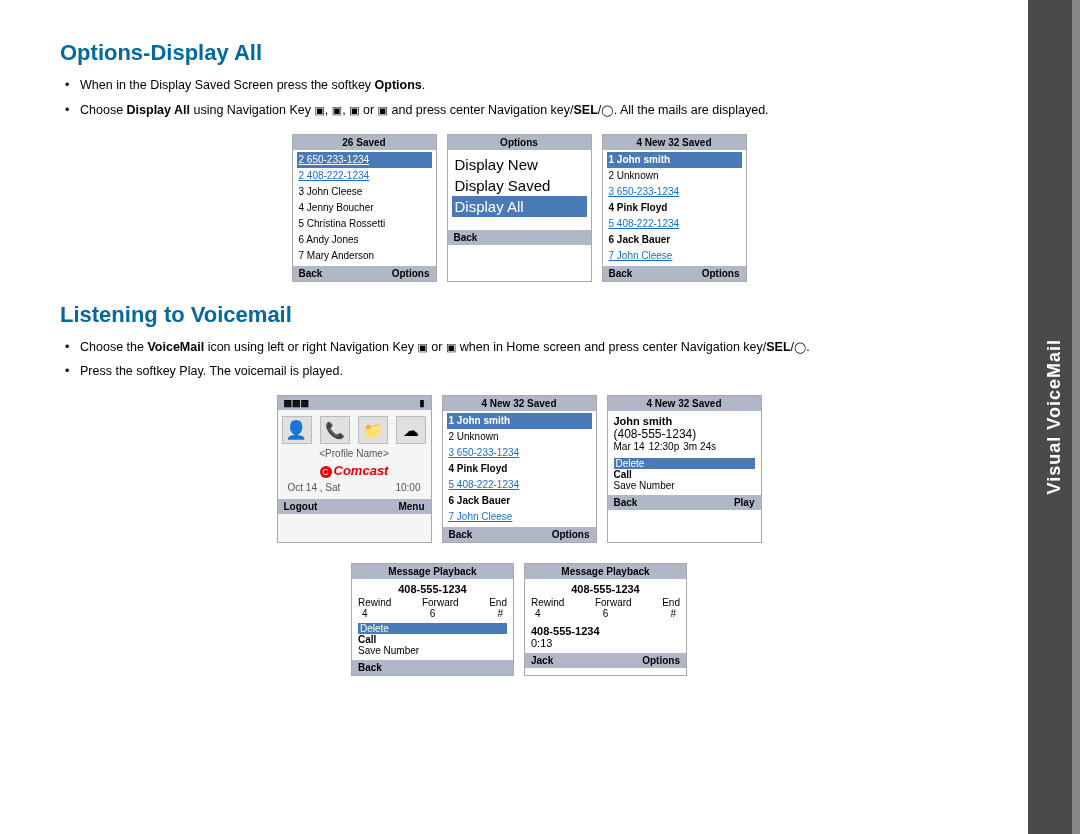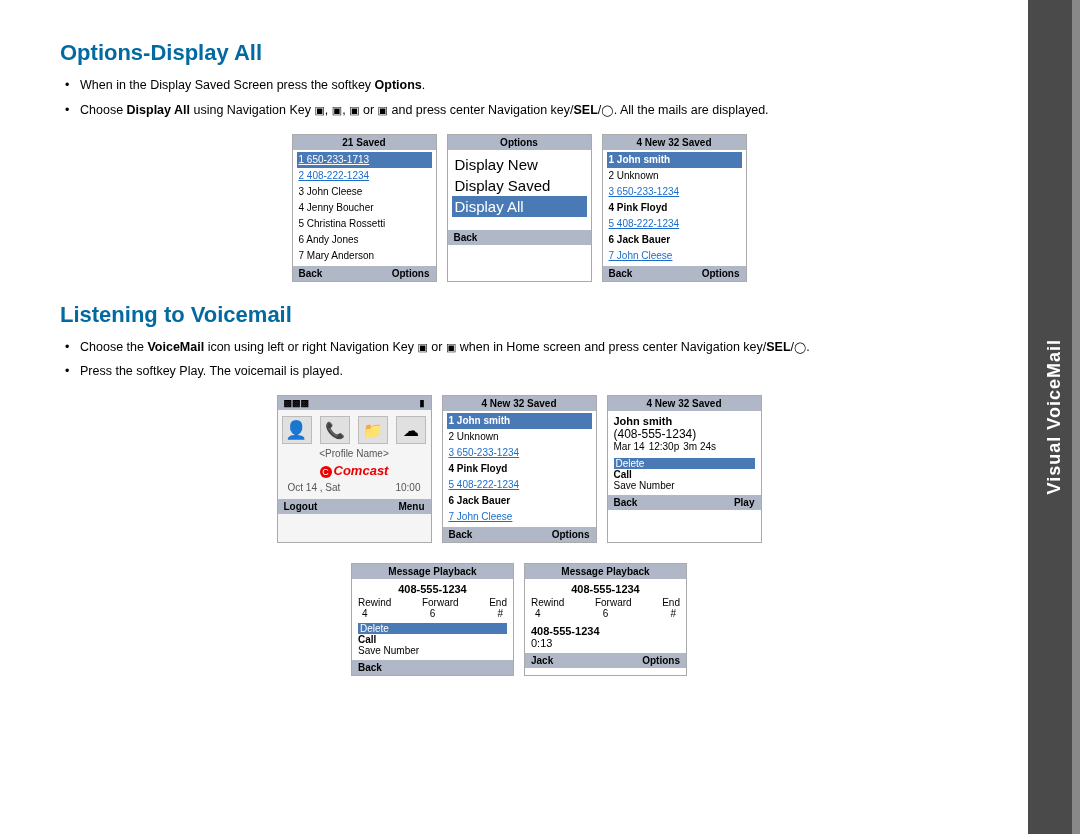--- a/index.html
+++ b/index.html
@@ -313,23 +313,23 @@
       <span style="font-size:11px;">▣</span>,
       <span style="font-size:11px;">▣</span> or
       <span style="font-size:11px;">▣</span>
       and press center Navigation key/<span class="bold">SEL</span>/<span style="font-size:11px;">◯</span>. All the mails are displayed.
     </li>
   </ul>
 
   <div class="screens-row">
 
     <div class="phone-screen">
-      <div class="screen-header">21 Saved</div>
+      <div class="screen-header">26 Saved</div>
       <div class="screen-body">
-        <div class="screen-row selected"><span class="underline-blue" style="color:#fff;">1 650-233-1713</span></div>
+        <div class="screen-row selected"><span class="underline-blue" style="color:#fff;">2 650-233-1234</span></div>
         <div class="screen-row"><span class="underline-blue">2 408-222-1234</span></div>
         <div class="screen-row">3 John Cleese</div>
         <div class="screen-row">4 Jenny Boucher</div>
         <div class="screen-row">5 Christina Rossetti</div>
         <div class="screen-row">6 Andy Jones</div>
         <div class="screen-row">7 Mary Anderson</div>
       </div>
       <div class="screen-footer">
         <span>Back</span>
         <span>Options</span>

